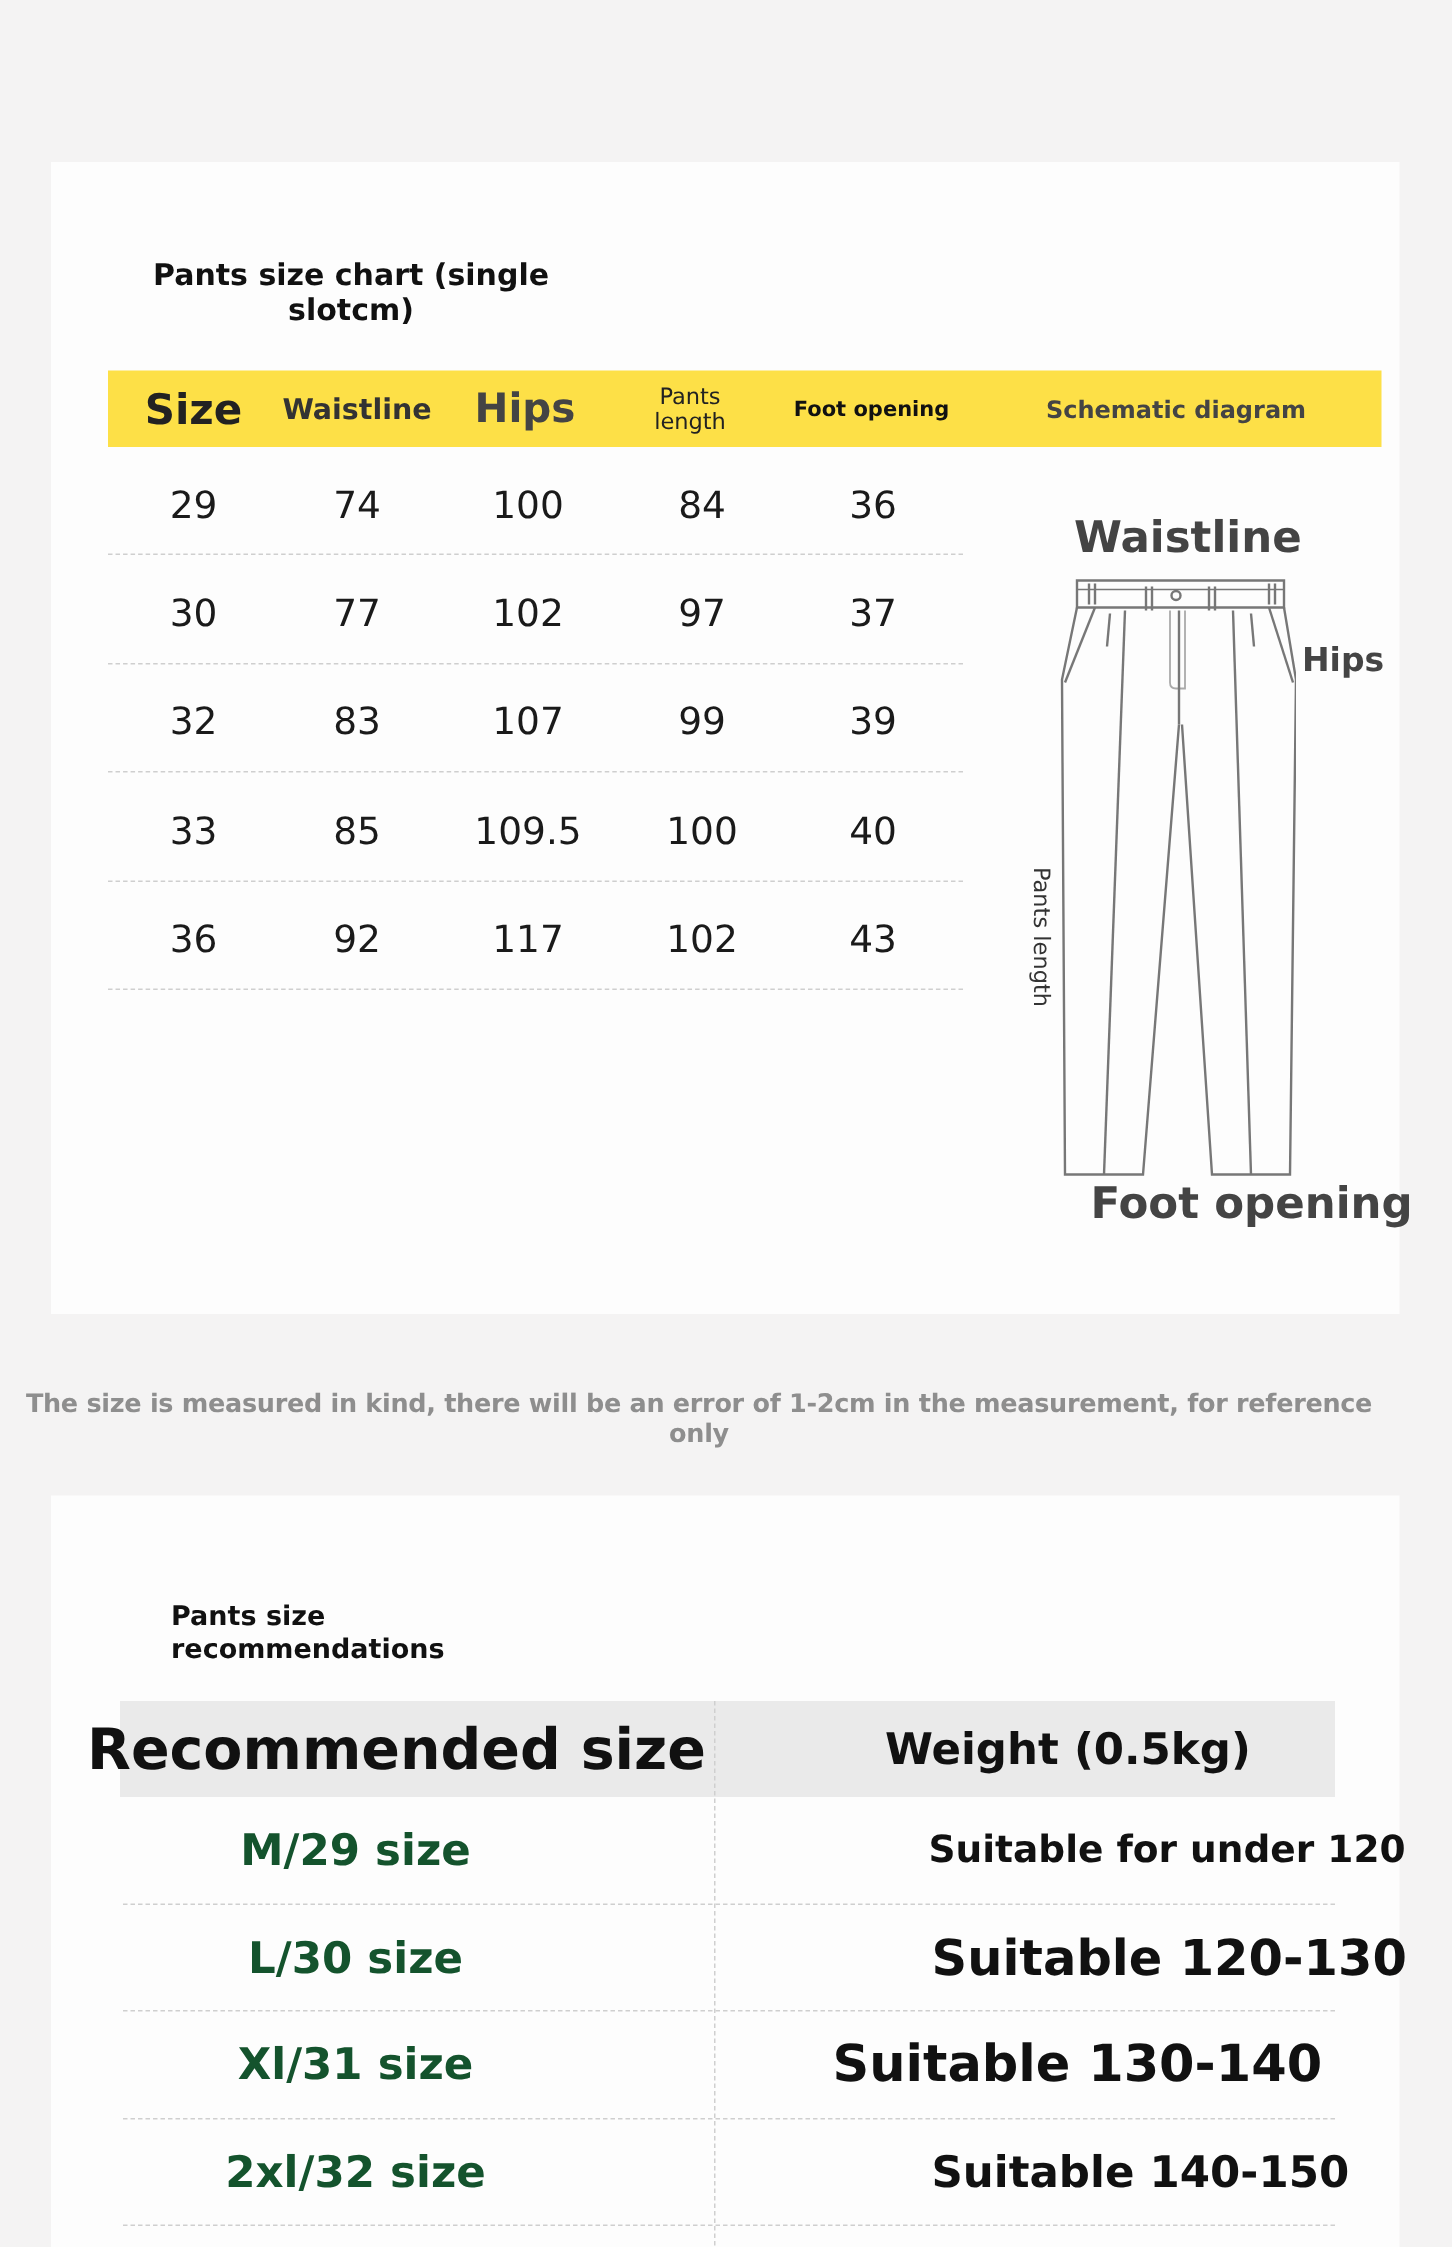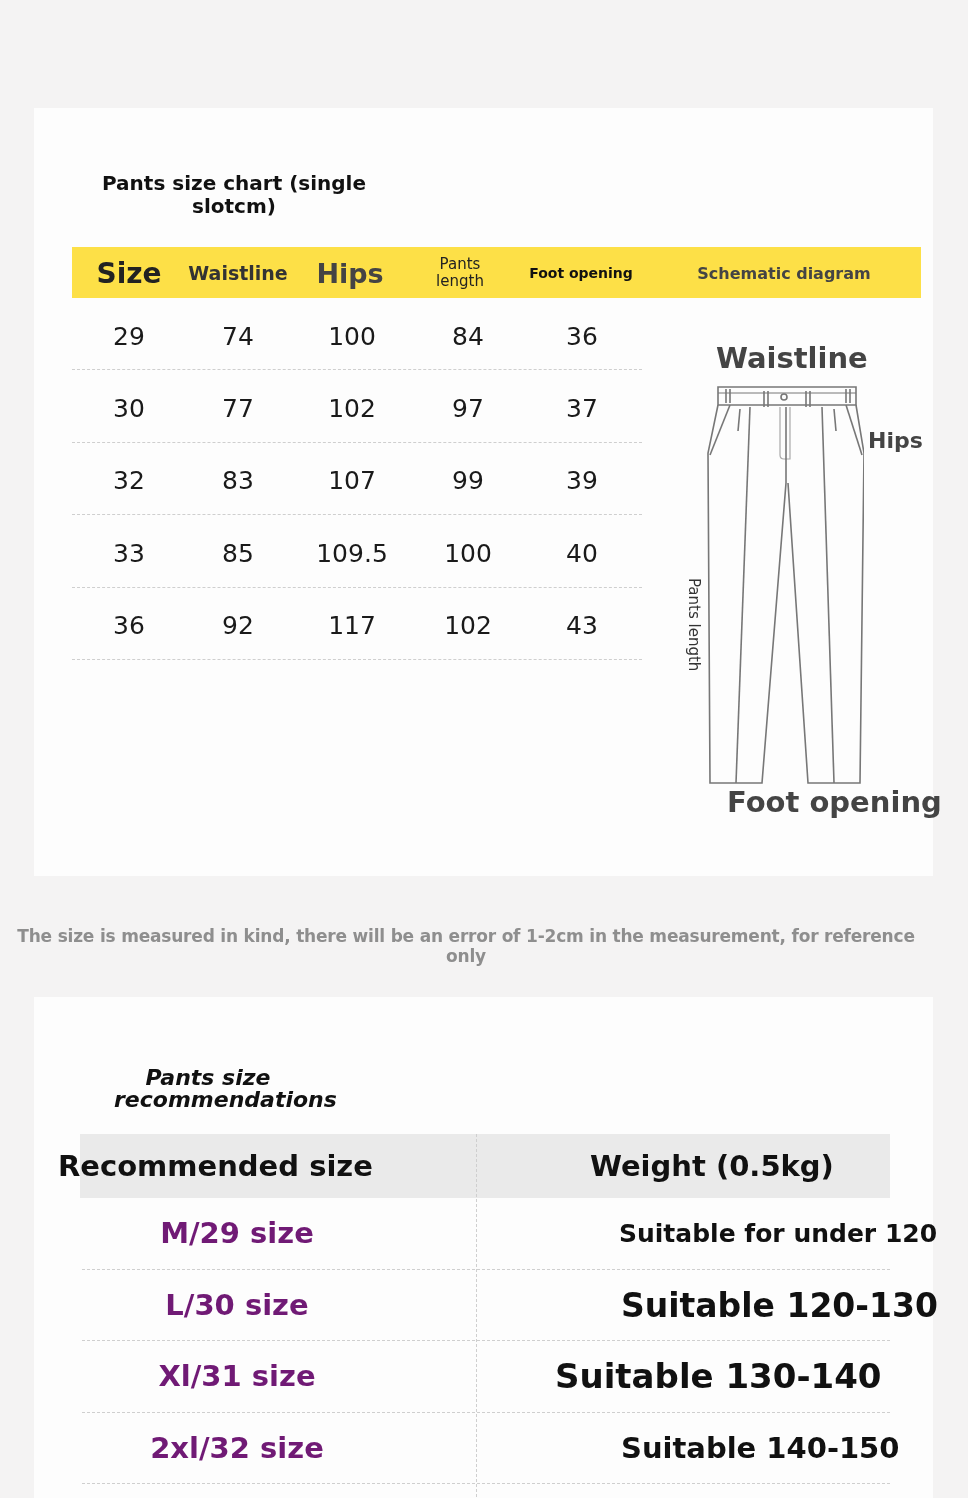--- a/index.html
+++ b/index.html
@@ -44,30 +44,30 @@
   .lbl-foot { left: 63px; top: 452px; font-size: 29px; }
   .lbl-len { left: 22px; top: 245px; font-size: 15px; line-height: 16px; color: #333; font-weight: normal; writing-mode: vertical-rl; text-align: center; }
   .diagram svg { position: absolute; left: 40px; top: 50px; }
 
   .note {
     position: absolute; left: 0; top: 926px; width: 932px; text-align: center;
     font-size: 17px; font-weight: bold; color: #8e8e8e; letter-spacing: -0.2px;
   }
 
   .rec-title {
-    position: absolute; left: 80px; top: 70px; width: 188px; text-align: center;
-    font-weight: bold; font-size: 22px; line-height: 22px; color: #111; font-style: italic;
+    position: absolute; left: 80px; top: 70px; width: 188px; text-align: left;
+    font-weight: bold; font-size: 18px; line-height: 22px; color: #111;
   }
   .rec-hdr { position: absolute; left: 46px; top: 137px; width: 810px; height: 64px; background: #eaeaea; }
-  .rec-hdr-l { position: absolute; left: 24px; top: 50%; transform: translateY(-50%); font-size: 29px; font-weight: bold; color: #111; white-space: nowrap; }
+  .rec-hdr-l { position: absolute; left: 24px; top: 50%; transform: translateY(-50%); font-size: 38px; font-weight: bold; color: #111; white-space: nowrap; }
   .rec-hdr-r { position: absolute; left: 556px; top: 50%; transform: translateY(-50%); font-size: 29px; font-weight: bold; color: #111; white-space: nowrap; }
   .vdiv { position: absolute; left: 442px; top: 137px; height: 383px; border-left: 1.5px dashed #cfcfcf; }
   .rec-rows { position: absolute; left: 48px; top: 201px; width: 808px; }
   .rec-row { position: relative; height: 71.5px; border-bottom: 1.5px dashed #cfcfcf; box-sizing: border-box; }
-  .rec-row .l { position: absolute; left: 155px; top: 50%; transform: translate(-50%, -50%); font-size: 29px; font-weight: bold; color: #701a75; white-space: nowrap; }
+  .rec-row .l { position: absolute; left: 155px; top: 50%; transform: translate(-50%, -50%); font-size: 29px; font-weight: bold; color: #14532d; white-space: nowrap; }
   .rec-row .r { position: absolute; top: 50%; transform: translateY(-50%); font-weight: bold; color: #111; white-space: nowrap; }
   .r0 { left: 537px; font-size: 25px; }
   .r1 { left: 539px; font-size: 33px; }
   .r2 { left: 473px; font-size: 34px; }
   .r3 { left: 539px; font-size: 29px; }
 </style>
 </head>
 <body>
 
 <div class="card" id="card1">

